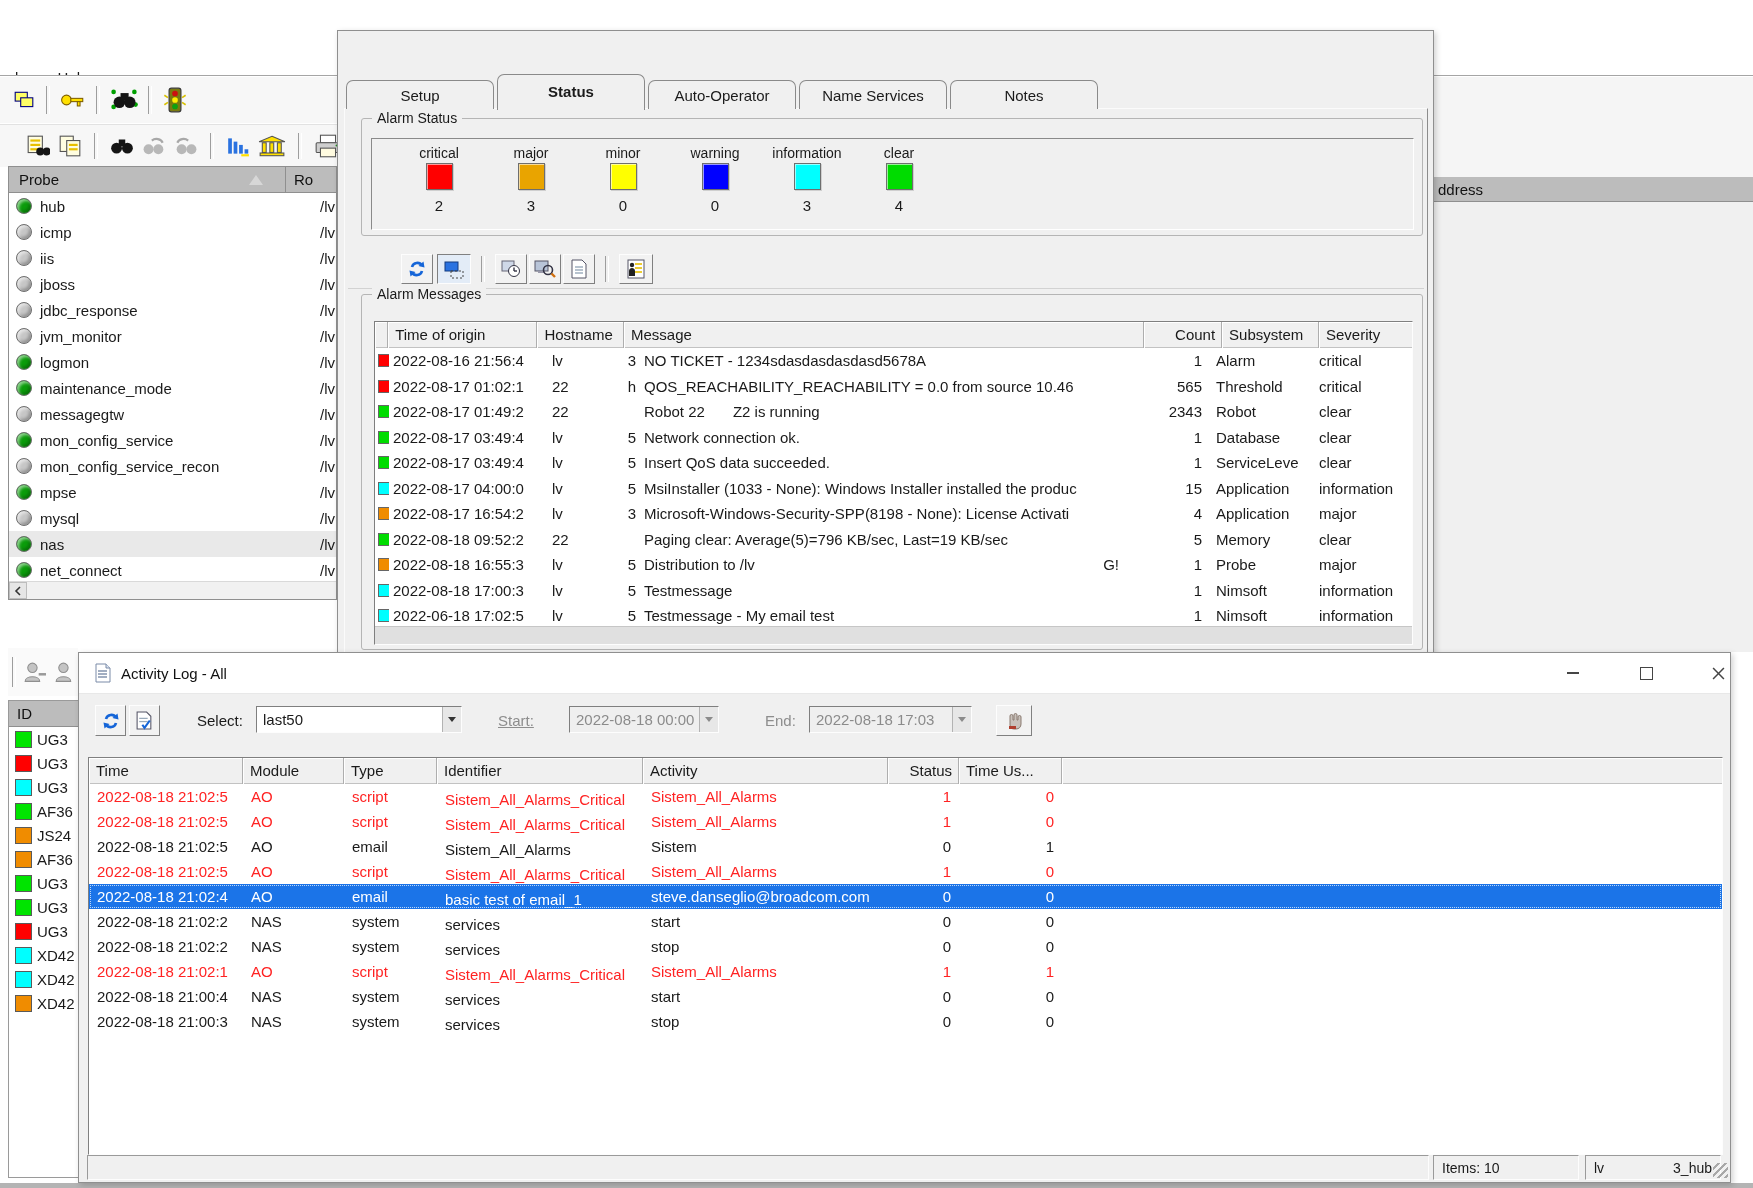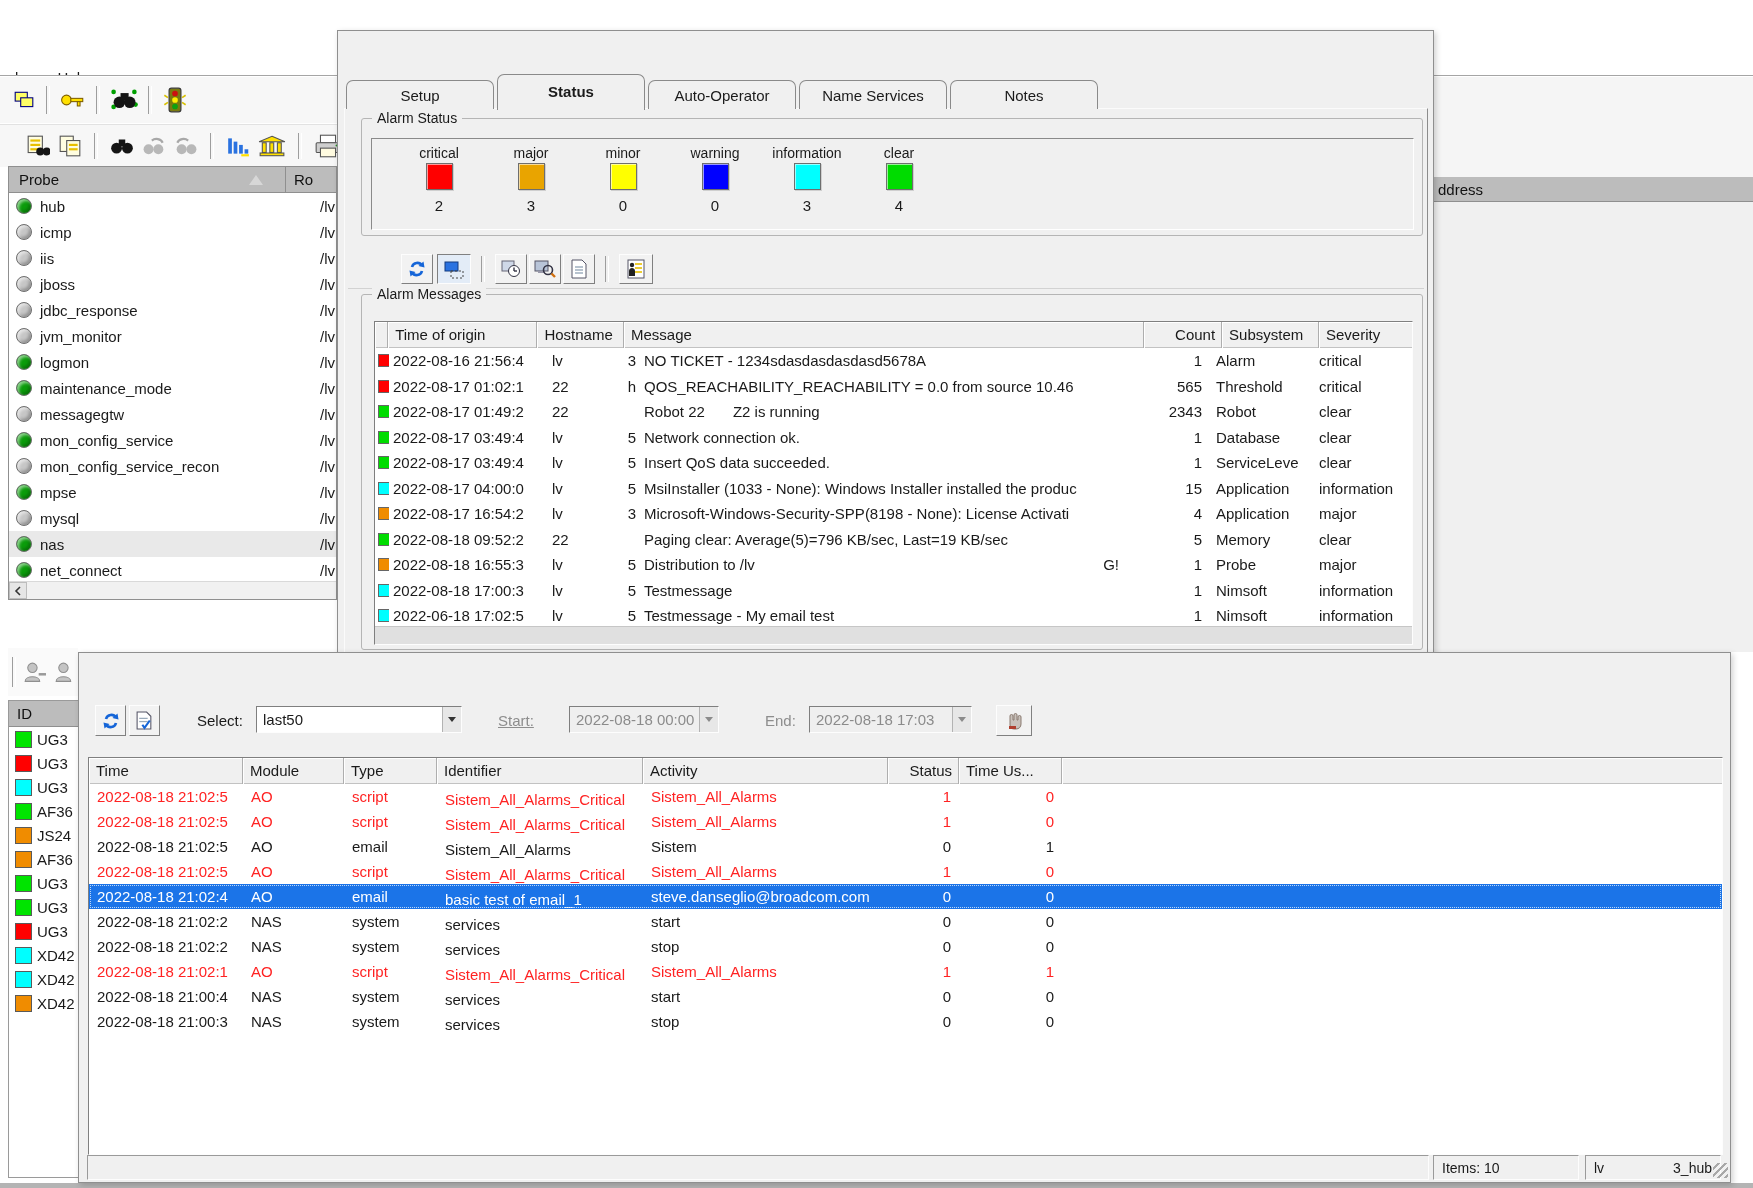--- a/index.html
+++ b/index.html
@@ -754,20 +754,44 @@
             <span class="mc m-sev">information</span>
           </div>
 
       </div>
       <div class="scrollband"></div>
     </div>
   </div>
 </div>
 
 <div class="win" id="actwin">
+  <div class="tbar">
+    <svg width="16" height="20" viewBox="0 0 16 20" style="margin-left:16px;">
+        <path d="M1 1 h10 l4 4 v14 h-14 z" fill="#fff" stroke="#7a8ba8"></path>
+        <path d="M11 1 v4 h4" fill="#dde6f2" stroke="#7a8ba8"></path>
+        <g stroke="#7a8ba8" stroke-width="1.4">
+          <line x1="3" y1="8" x2="12" y2="8"></line>
+          <line x1="3" y1="11" x2="12" y2="11"></line>
+          <line x1="3" y1="14" x2="12" y2="14"></line>
+        </g>
+      </svg>
+    <span class="ttext" style="margin-left:10px;">Activity Log - All</span>
+    <div class="tctrl" style="left:1472px;">
+        <i class="glyph-min"></i>
+      </div>
+    <div class="tctrl" style="left:1545px;">
+        <i class="glyph-max"></i>
+      </div>
+    <div class="tctrl" style="left:1617px;">
+      <svg width="13" height="13" viewBox="0 0 12 12">
+          <line x1="1" y1="1" x2="11" y2="11" stroke="#454545" stroke-width="1.4"></line>
+          <line x1="11" y1="1" x2="1" y2="11" stroke="#454545" stroke-width="1.4"></line>
+        </svg>
+    </div>
+  </div>
 
   <div class="abs" style="left:0;top:46px;width:100%;height:48px;">
     <div class="tbtn" style="position:absolute;left:16px;top:6px;width:31px;height:31px;">
       <svg width="18" height="18" viewBox="0 0 18 18">
           <path d="M4 7 A5.5 5.5 0 0 1 14 5.5" fill="none" stroke="#1565d8" stroke-width="2.6"></path>
           <path d="M14 11 A5.5 5.5 0 0 1 4 12.5" fill="none" stroke="#1565d8" stroke-width="2.6"></path>
           <polygon points="15.5,1.5 16.5,7.5 10.5,6" fill="#1565d8"></polygon>
           <polygon points="2.5,16.5 1.5,10.5 7.5,12" fill="#1565d8"></polygon>
         </svg>
     </div>

